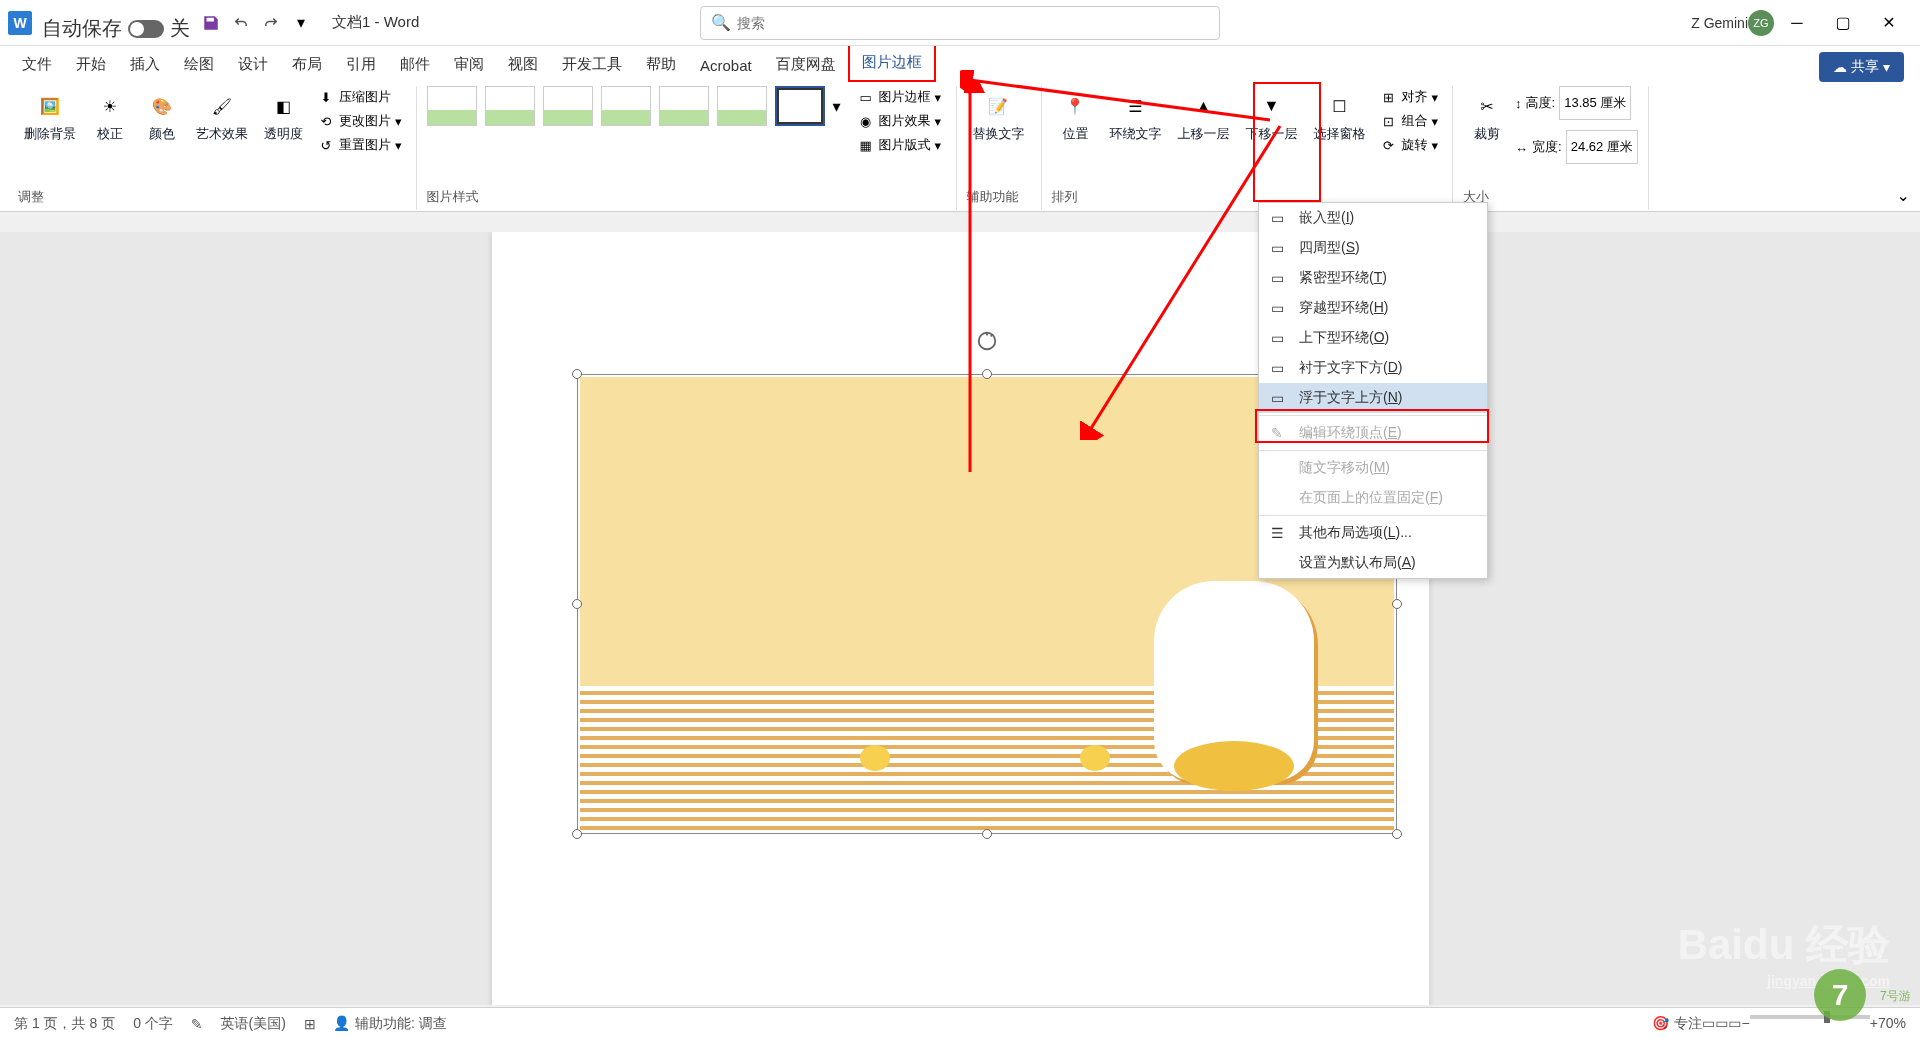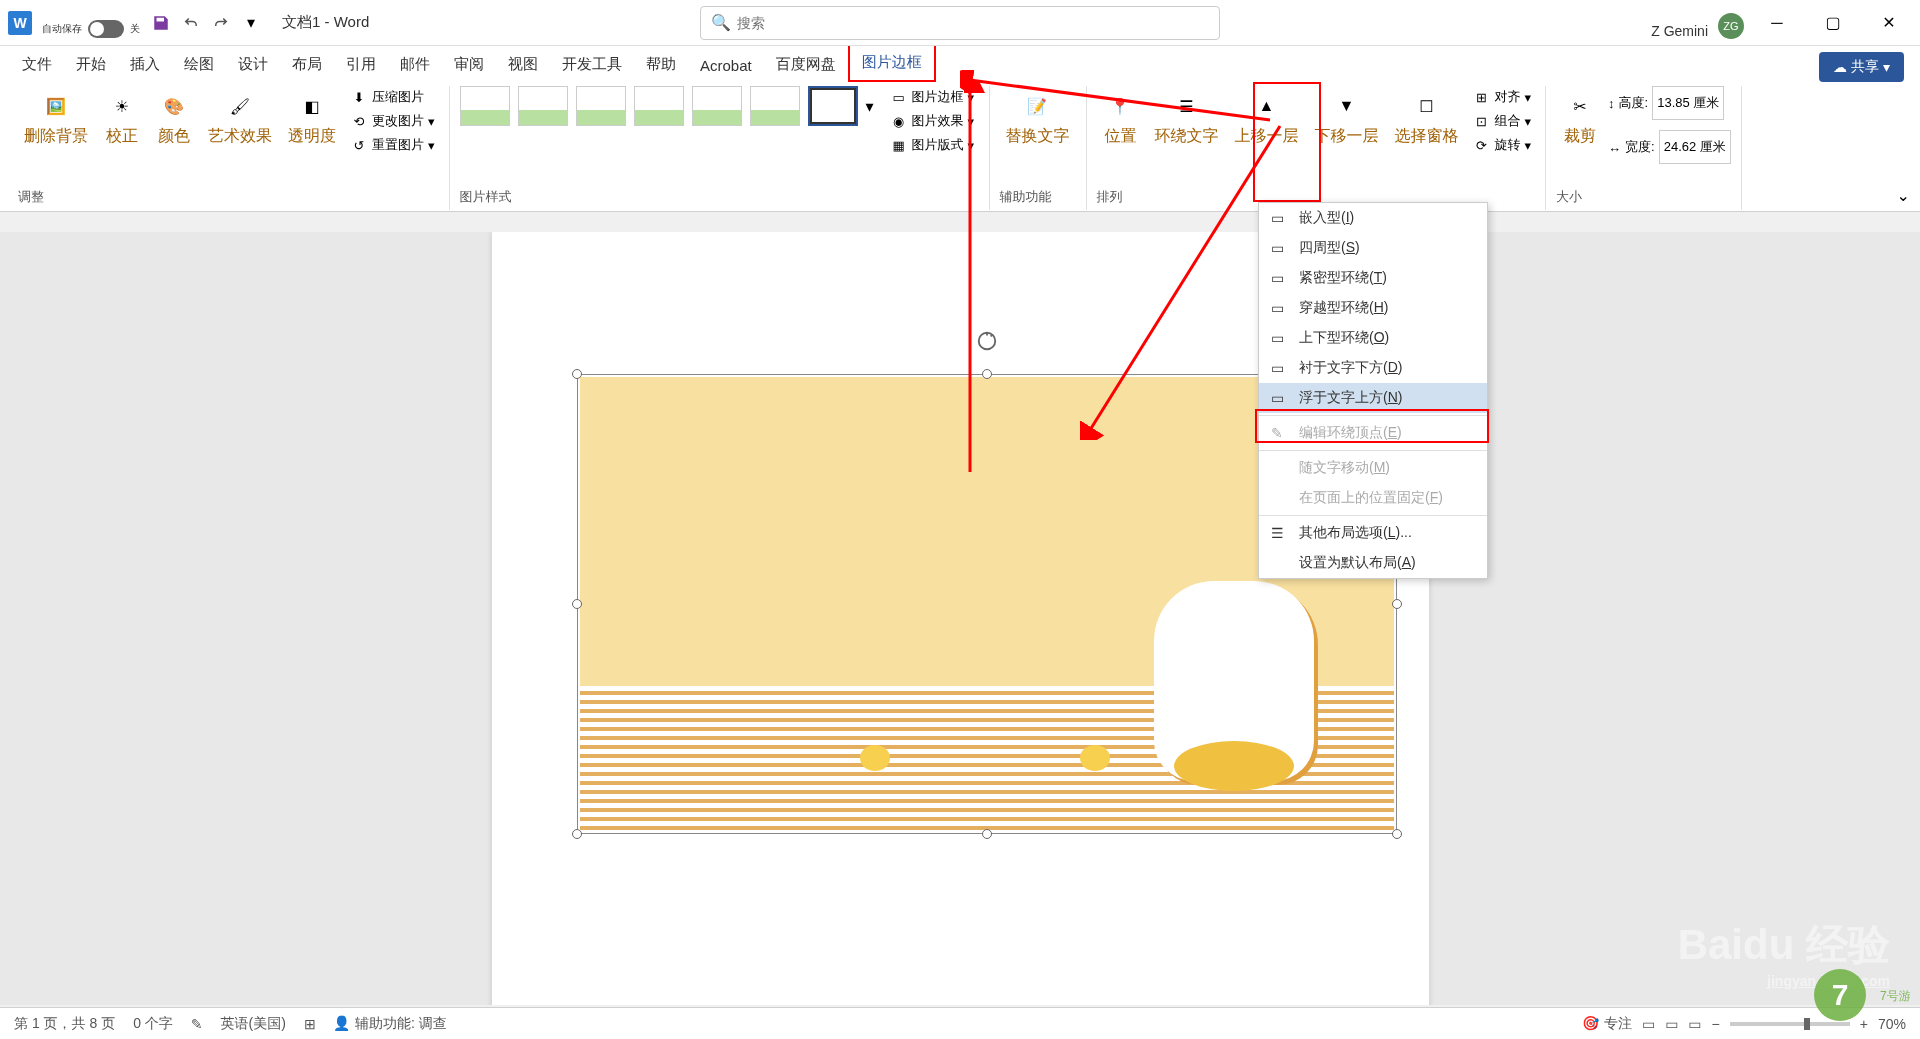--- a/index.html
+++ b/index.html
@@ -1,48 +1,48 @@
 <!DOCTYPE html>
 <html><head>
 <meta charset="utf-8">
 <style>
 * { margin: 0; padding: 0; box-sizing: border-box; font-family: "Microsoft YaHei", "Segoe UI", sans-serif; }
 body { background: #f0f0f0; width: 1920px; height: 1039px; overflow: hidden; position: relative; }
 
 
 .title-bar { height: 46px; background: #fff; display: flex; align-items: center; padding: 0 8px; border-bottom: 1px solid #e0e0e0; position: relative; }
 .word-icon { width: 24px; height: 24px; background: #2b7cd3; color: #fff; font-weight: bold; font-size: 14px; display: flex; align-items: center; justify-content: center; border-radius: 2px; margin-right: 10px; }
-.autosave { display: flex; align-items: center; font-size: 10px; color: #333; gap: 6px; margin-top: 12px; }
+.autosave { display: flex; align-items: center; font-size: 20px; color: #333; gap: 6px; margin-top: 12px; }
 .toggle { width: 36px; height: 18px; background: #666; border-radius: 9px; position: relative; }
 .toggle::after { content: ""; position: absolute; width: 14px; height: 14px; background: #fff; border-radius: 50%; top: 2px; left: 2px; }
 .qat { display: flex; align-items: center; gap: 8px; margin-left: 10px; }
 .qat-btn { width: 22px; height: 22px; display: flex; align-items: center; justify-content: center; cursor: pointer; }
 .save-icon svg { width: 18px; height: 18px; }
 .doc-title { font-size: 15px; color: #333; margin-left: 20px; text-align: right; }
 .search-box { position: absolute; left: 50%; transform: translateX(-50%); width: 520px; height: 34px; border: 1px solid #ccc; border-radius: 4px; display: flex; align-items: center; padding: 0 10px; background: #fff; }
 .search-box input { border: none; outline: none; flex: 1; font-size: 14px; color: #999; }
-.user-area { margin-left: auto; display: flex; align-items: flex-end; gap: 10px; }
+.user-area { margin-left: auto; display: flex; align-items: center; }
 .avatar { width: 26px; height: 26px; border-radius: 50%; background: #5a8f5a; color: #fff; font-size: 11px; display: flex; align-items: center; justify-content: center; }
 .win-btn { width: 46px; height: 32px; display: flex; align-items: center; justify-content: center; cursor: pointer; }
 
 
 .tabs { height: 36px; background: #fff; display: flex; align-items: flex-end; padding: 0 10px; }
 .tab { padding: 8px 12px; font-size: 15px; color: #333; cursor: pointer; }
 .tab.highlighted { border: 2px solid red; color: #2b579a; }
 .share-btn { margin-left: auto; margin-right: 6px; background: #2b579a; color: #fff; padding: 6px 14px; border-radius: 4px; font-size: 14px; display: flex; align-items: center; gap: 4px; }
 
 
 .ribbon { height: 130px; background: #fff; border-bottom: 1px solid #d0d0d0; display: flex; padding: 4px 8px 0; position: relative; }
 .ribbon-group { border-right: 1px solid #e0e0e0; padding: 0 10px; display: flex; flex-direction: column; height: 124px; }
 .ribbon-group:last-child { border-right: none; }
 .group-row { display: flex; align-items: flex-start; gap: 4px; flex: 1; }
 .group-label { font-size: 13px; color: #555; text-align: left; margin-top: auto; padding-bottom: 4px; }
 .big-btn { display: flex; flex-direction: column; align-items: center; justify-content: center; padding: 4px 6px; cursor: pointer; min-width: 48px; text-align: center; }
 .big-btn .ico { width: 32px; height: 32px; display: flex; align-items: center; justify-content: center; margin-bottom: 4px; }
-.big-btn .lbl { font-size: 16px; line-height: 1.2; color: #a16207; }
+.big-btn .lbl { font-size: 13px; line-height: 1.2; color: #0f172a; }
 .small-btn-col { display: flex; flex-direction: column; gap: 2px; }
 .small-btn { display: flex; align-items: center; gap: 4px; padding: 2px 4px; font-size: 13px; cursor: pointer; white-space: nowrap; }
 .small-btn .ico { width: 18px; height: 18px; display: flex; align-items: center; justify-content: center; }
 .style-gallery { display: flex; gap: 8px; align-items: center; }
 .style-thumb { width: 50px; height: 40px; border: 1px solid #ccc; background: linear-gradient(#fff 60%, #b8e0a0 60%); cursor: pointer; }
 .style-thumb.sel { border: 2px solid #2b579a; background: #fff; box-shadow: inset 0 0 0 2px #333; }
 .size-row { display: flex; align-items: center; gap: 4px; font-size: 13px; }
 .size-row input { width: 72px; height: 22px; border: 1px solid #ccc; font-size: 13px; padding: 16px 4px; }
 .ribbon-highlight { position: absolute; border: 2px solid red; pointer-events: none; }
 
@@ -64,21 +64,21 @@
 .sel-handle { position: absolute; width: 10px; height: 10px; background: #fff; border: 1px solid #666; border-radius: 50%; }
 .sel-rotate { position: absolute; top: -44px; left: 50%; transform: translateX(-50%); width: 22px; height: 22px; }
 .embedded-img { position: absolute; inset: 3px; background: linear-gradient(#f8e0a0 0%, #f8e0a0 68%, #fff 68%); }
 .embedded-img::before { content:""; position:absolute; bottom:0; left:0; right:0; height:32%; background: repeating-linear-gradient(#fff, #fff 5px, #e4b060 5px, #e4b060 9px); }
 .bear { position: absolute; right: 80px; bottom: 50px; width: 160px; height: 200px; background: #fff; border-radius: 60px 60px 40px 40px; box-shadow: 4px 4px 0 #e0a040; }
 .bear::before { content:""; position:absolute; bottom:-10px; left:20px; width:120px; height:50px; background:#f0c040; border-radius:50%; }
 .chick { position: absolute; bottom: 60px; width: 30px; height: 26px; background: #f8d050; border-radius: 50%; }
 
 
 .status-bar { position: absolute; bottom: 0; left: 0; right: 0; height: 32px; background: #fff; border-top: 1px solid #d0d0d0; display: flex; align-items: center; padding: 0 14px; font-size: 14px; color: #555; gap: 18px; }
-.status-right { margin-left: auto; display: flex; align-items: center; gap: 10px; }
+.status-right { margin-left: auto; display: flex; align-items: flex-start; }
 .zoom-slider { width: 120px; height: 4px; background: #ccc; position: relative; }
 .zoom-slider::after { content:""; position:absolute; left:62%; top:-4px; width:6px; height:12px; background:#666; }
 
 
 .arrow { position: absolute; pointer-events: none; z-index: 200; }
 
 
 .watermark { position: absolute; right: 30px; bottom: 50px; color: #fff; opacity: .5; font-size: 42px; font-weight: bold; z-index: 50; text-align: right; }
 .watermark .sub { font-size: 14px; display: block; text-decoration: underline; }
 .logo7 { position: absolute; right: 10px; bottom: 10px; z-index: 60; opacity: .85; }

